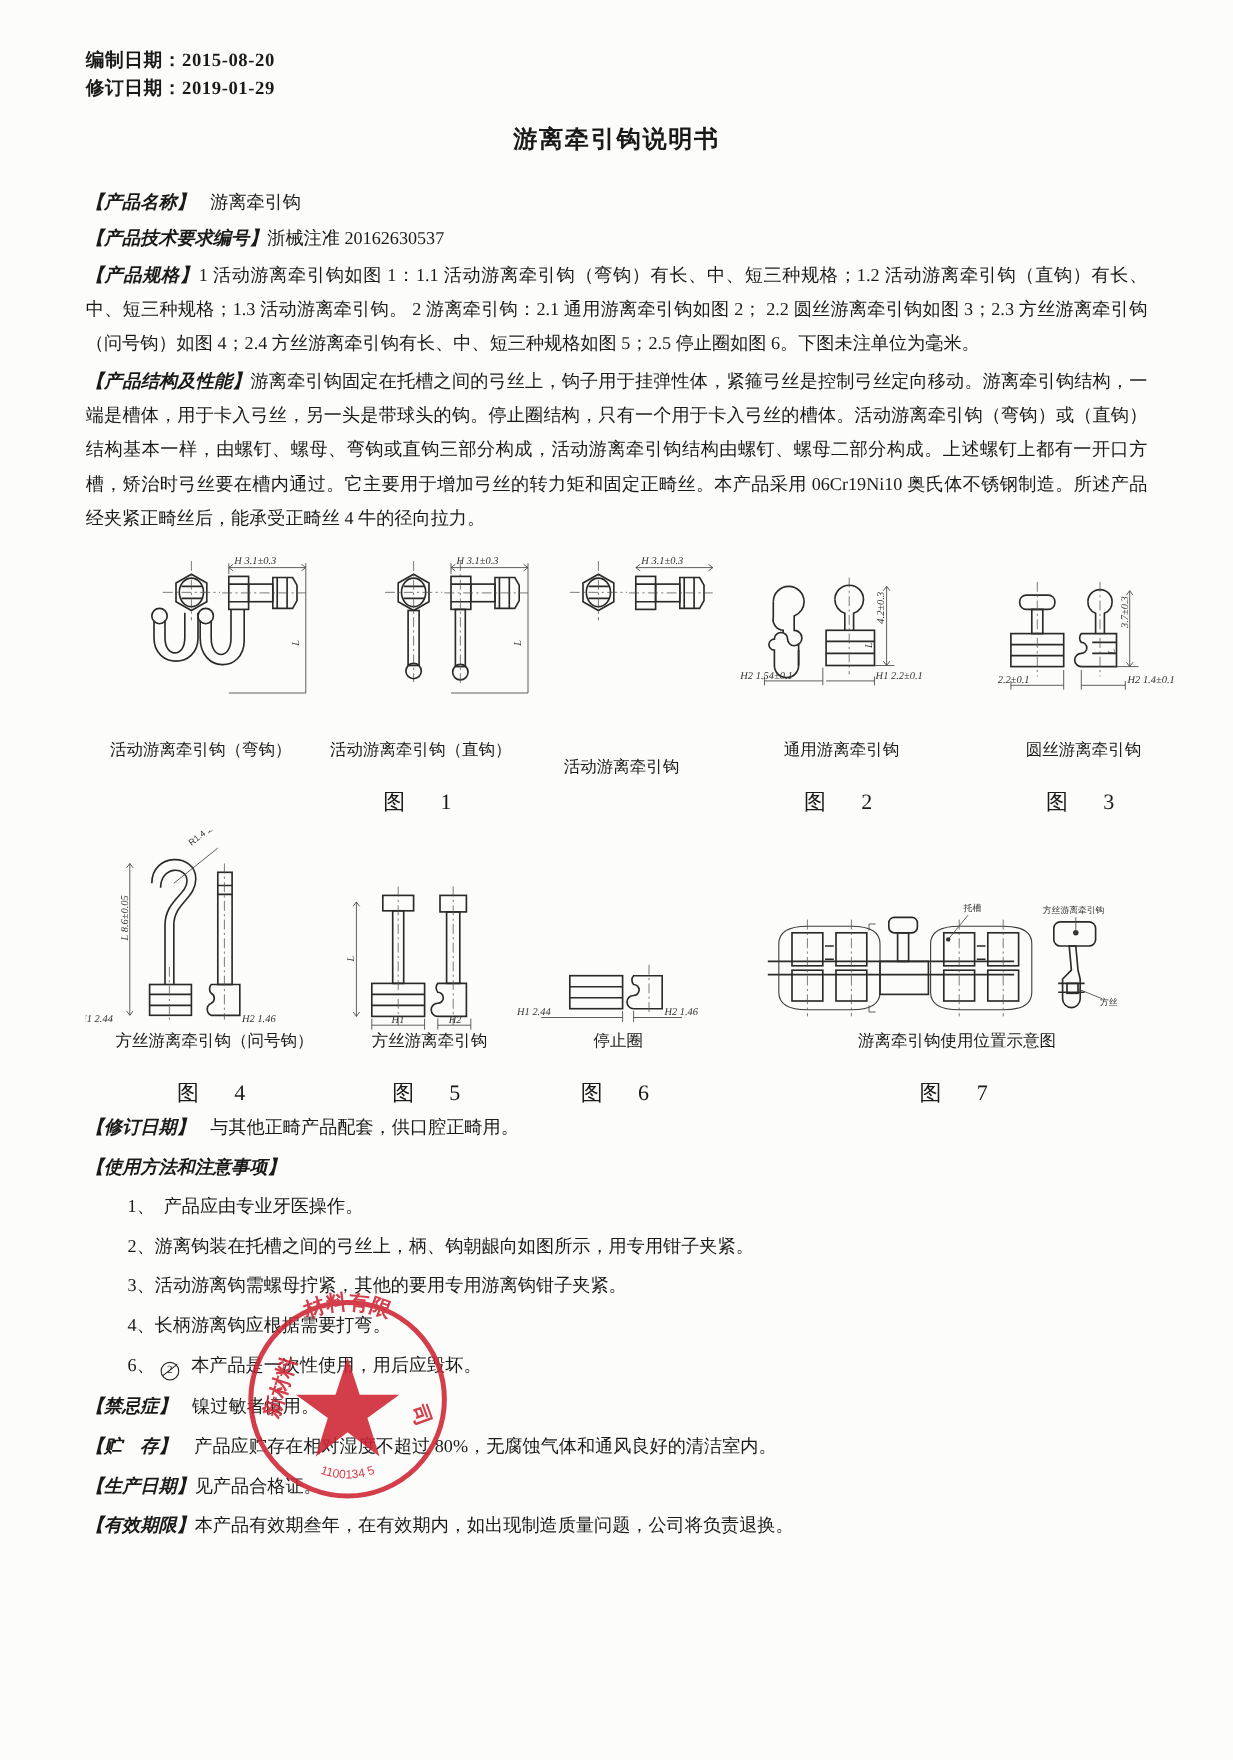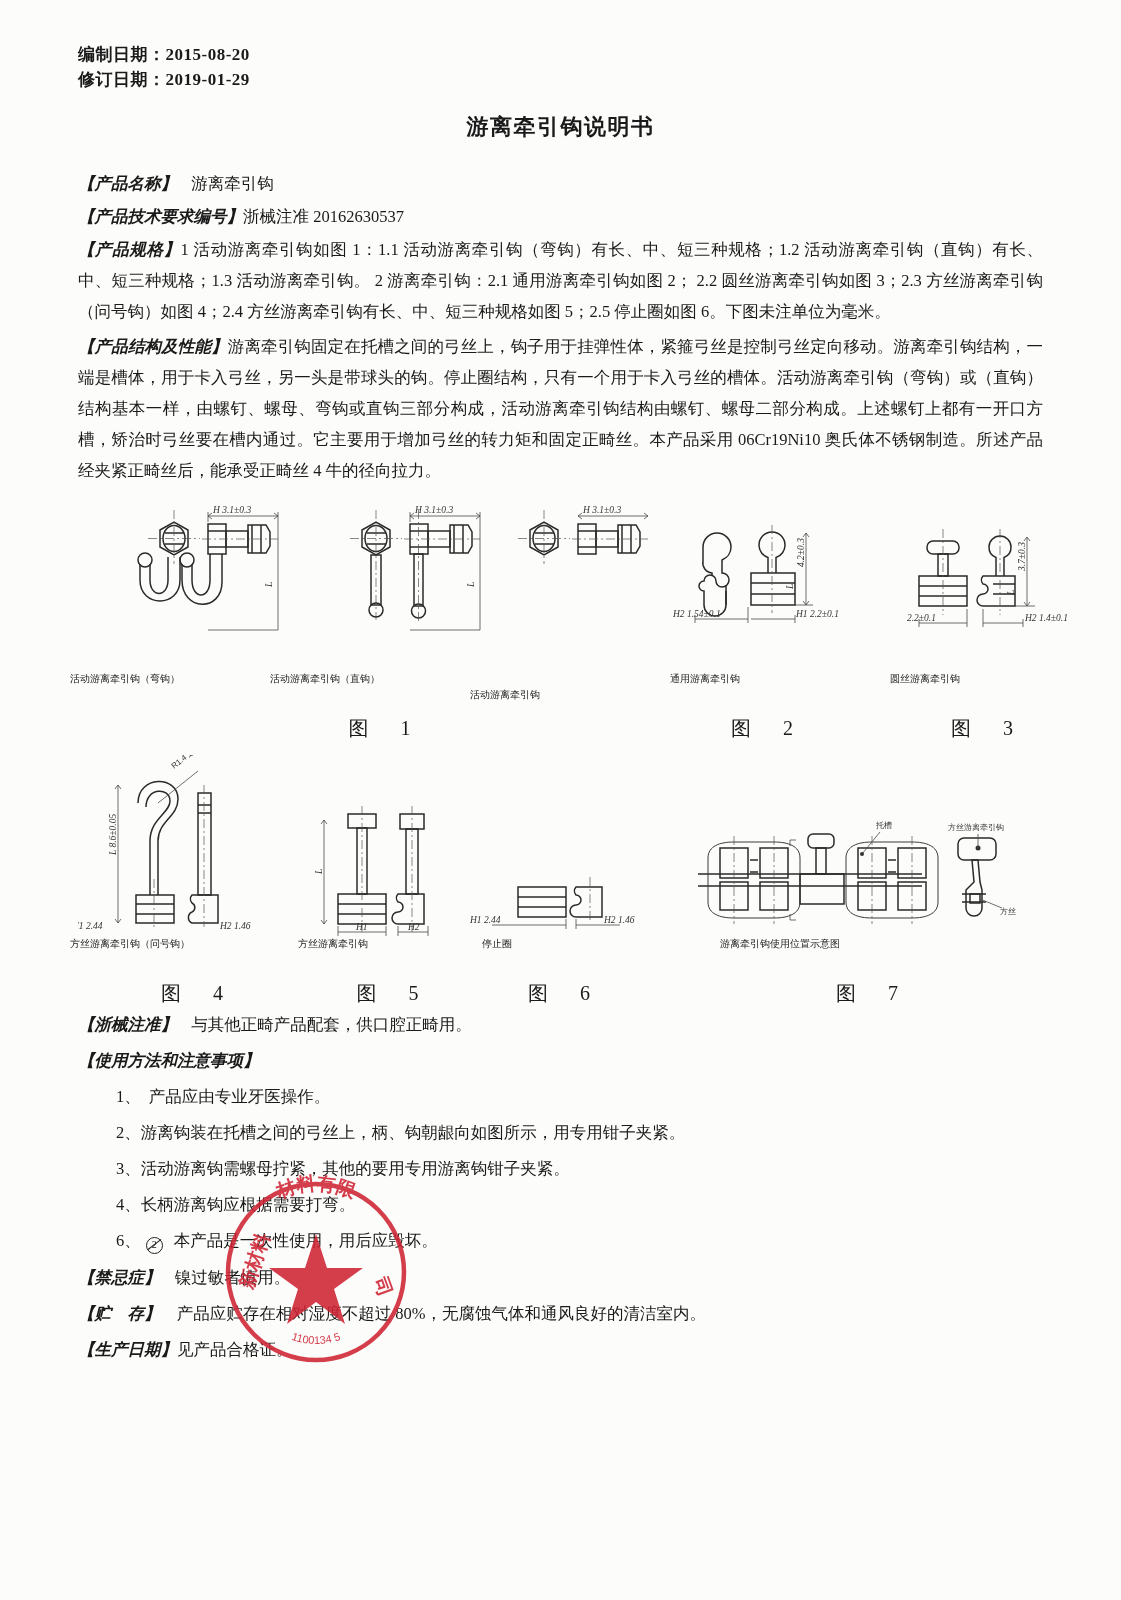--- a/index.html
+++ b/index.html
@@ -56,21 +56,22 @@
   
   .figures {
     position: absolute;
     left: 70px;
     top: 497px;
     width: 985px;
     height: 520px;
   }
   .fig-caption {
     position: absolute;
-    font-size: 10px;
+    text-align: center;
+    font-size: 15px;
     white-space: nowrap;
   }
   .fig-number {
     position: absolute;
     text-align: center;
     font-size: 20px;
     letter-spacing: 6px;
     white-space: nowrap;
   }
   svg { display: block; }
@@ -497,21 +498,21 @@
 
     <div class="fig-number" style="left:0px;  top:483px;width:250px;">图　4</div>
     <div class="fig-number" style="left:228px;top:483px;width:185px;">图　5</div>
     <div class="fig-number" style="left:412px;top:483px;width:160px;">图　6</div>
     <div class="fig-number" style="left:650px;top:483px;width:300px;">图　7</div>
   </div>
 
   <div class="bottom-block">
 
     <p class="bl-line">
-      <span class="lbl">【浙械注准】</span>
+      <span class="lbl">【修订日期】</span>
       <span style="display:inline-block;width:10px"></span><span>与其他正畸产品配套，供口腔正畸用。</span>
     </p>
 
     <p class="bl-line">
       <span class="lbl">【使用方法和注意事项】</span>
     </p>
 
     <p class="bl-item">
       <span>1、</span><span style="display:inline-block;width:8px"></span><span>产品应由专业牙医操作。</span>
     </p>
@@ -535,20 +536,23 @@
 
     <p class="bl-line">
       <span class="lbl">【贮　存】</span>
       <span style="display:inline-block;width:12px"></span><span>产品应贮存在相对湿度不超过 80%，无腐蚀气体和通风良好的清洁室内。</span>
     </p>
 
     <p class="bl-line">
       <span class="lbl">【生产日期】</span><span>见产品合格证。</span>
     </p>
 
+    <p class="bl-line">
+      <span class="lbl">【有效期限】</span><span>本产品有效期叁年，在有效期内，如出现制造质量问题，公司将负责退换。</span>
+    </p>
   </div>
 
   <div class="seal">
     <svg width="200" height="200" viewBox="0 0 200 200">
       <defs>
         <path id="arcTop" d="M 18,100 A 82,82 0 0 1 182,100"></path>
         <path id="arcBottom" d="M 28,100 A 72,72 0 0 0 172,100"></path>
       </defs>
       <circle cx="100" cy="100" r="88" fill="none" stroke="#cf2434" stroke-width="4.5"></circle>
 

